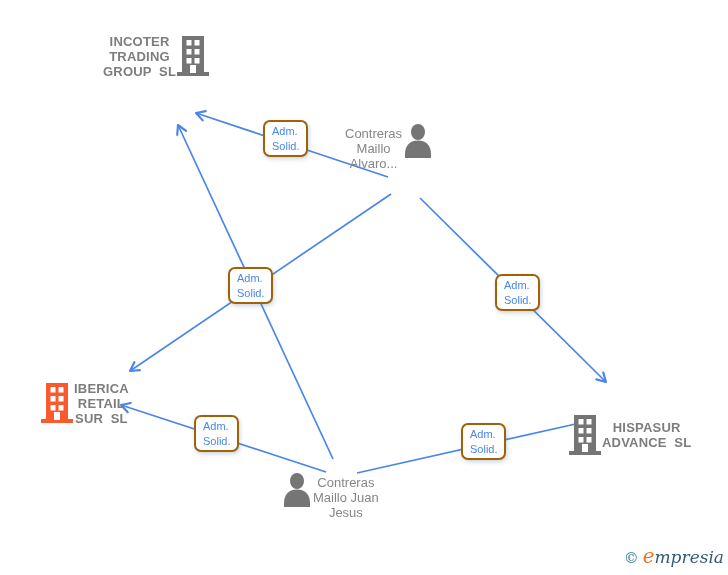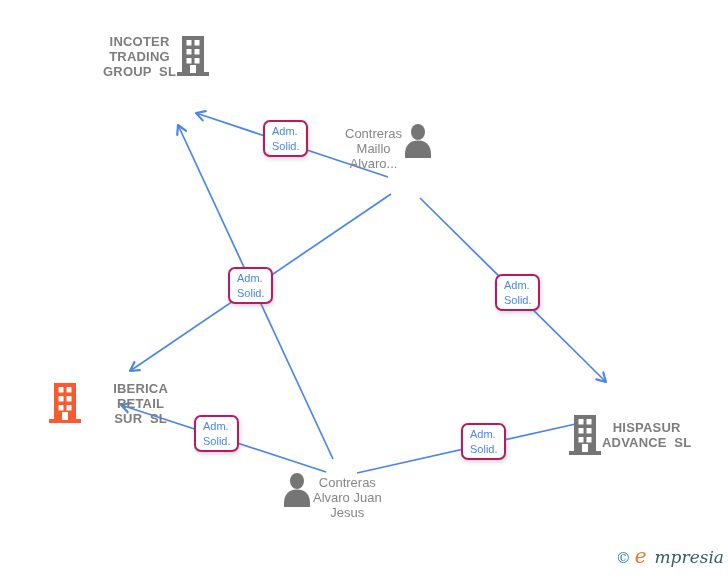--- a/index.html
+++ b/index.html
@@ -30,40 +30,40 @@
   .person-label { font-weight: normal; color: #868686; margin-top: 16px; }
   .icon { display: block; margin: 4px 0; }
   .icon svg { display: block; }
   .icon-gray { color: #757575; }
   .icon-orange { color: #fa5a2e; }
   .edge-label {
     position: absolute;
     width: 45px;
     height: 37px;
     background: #ffffff;
-    border: 2px solid #be185d;
+    border: 2px solid #a16207;
     border-radius: 7px;
     padding: 2px 0 0 7px;
     font-size: 11px;
     line-height: 15px;
     color: #4a86e8;
     box-shadow: 1px 2px 4px rgba(110, 130, 170, 0.35);
   }
   .footer {
     position: absolute;
     right: 4px;
     bottom: 7px;
     font-family: "DejaVu Serif", serif;
     font-style: italic;
     font-size: 17px;
     white-space: nowrap;
   }
   .copy { color: #2e8099; font-style: normal; font-size: 15px; margin-right: 4px; }
   .brand-e { color: #ef7522; font-size: 20px; }
-  .brand-rest { color: #345c70; margin-left: 8px; }
+  .brand-rest { color: #345c70; }
 </style>
 </head>
 <body>
 
 <div class="canvas">
 
   <svg class="edges-svg">
     <defs>
       <marker id="arrow" viewBox="0 0 12 12" refX="10" refY="6" markerWidth="13" markerHeight="13" orient="auto" markerUnits="userSpaceOnUse">
         <path d="M2,1.5 L10,6 L2,10.5" fill="none" stroke="#4a86e8" stroke-width="2" stroke-linecap="round" stroke-linejoin="round"></path>
@@ -105,21 +105,21 @@
       <div>Alvaro...</div>
     </div>
     <span class="icon icon-gray">
       <svg width="32" height="34" viewBox="0 0 32 34">
         <ellipse cx="16" cy="8" rx="7" ry="8" fill="currentColor"></ellipse>
         <path d="M16,16.5 c-9,0 -13,6 -13,13.5 v4 h26 v-4 c0,-7.5 -4,-13.5 -13,-13.5 z" fill="currentColor"></path>
       </svg>
     </span>
   </div>
 
-  <div class="node" style="left:48px; top:379px; width:120px;justify-content:space-between;">
+  <div class="node" style="left:40px; top:379px; width:120px;">
     <span class="icon icon-orange">
       <svg width="34" height="40" viewBox="0 0 34 40">
         <rect x="6" y="0" width="22" height="37" fill="currentColor"></rect>
         <rect x="1" y="36" width="32" height="4" fill="currentColor"></rect>
         <rect x="10.5" y="4" width="5" height="5.5" fill="#ffffff"></rect>
         <rect x="18.5" y="4" width="5" height="5.5" fill="#ffffff"></rect>
         <rect x="10.5" y="13" width="5" height="5.5" fill="#ffffff"></rect>
         <rect x="18.5" y="13" width="5" height="5.5" fill="#ffffff"></rect>
         <rect x="10.5" y="22" width="5" height="5.5" fill="#ffffff"></rect>
         <rect x="18.5" y="22" width="5" height="5.5" fill="#ffffff"></rect>
@@ -135,21 +135,21 @@
 
   <div class="node" style="left:281px; top:459px; width:120px;">
     <span class="icon icon-gray">
       <svg width="32" height="34" viewBox="0 0 32 34">
         <ellipse cx="16" cy="8" rx="7" ry="8" fill="currentColor"></ellipse>
         <path d="M16,16.5 c-9,0 -13,6 -13,13.5 v4 h26 v-4 c0,-7.5 -4,-13.5 -13,-13.5 z" fill="currentColor"></path>
       </svg>
     </span>
     <div class="node-label person-label">
       <div>Contreras</div>
-      <div>Alvaro Juan</div>
+      <div>Maillo Juan</div>
       <div>Jesus</div>
     </div>
   </div>
 
   <div class="node" style="left:568px; top:411px; width:125px;">
     <span class="icon icon-gray">
       <svg width="34" height="40" viewBox="0 0 34 40">
         <rect x="6" y="0" width="22" height="37" fill="currentColor"></rect>
         <rect x="1" y="36" width="32" height="4" fill="currentColor"></rect>
         <rect x="10.5" y="4" width="5" height="5.5" fill="#ffffff"></rect>

